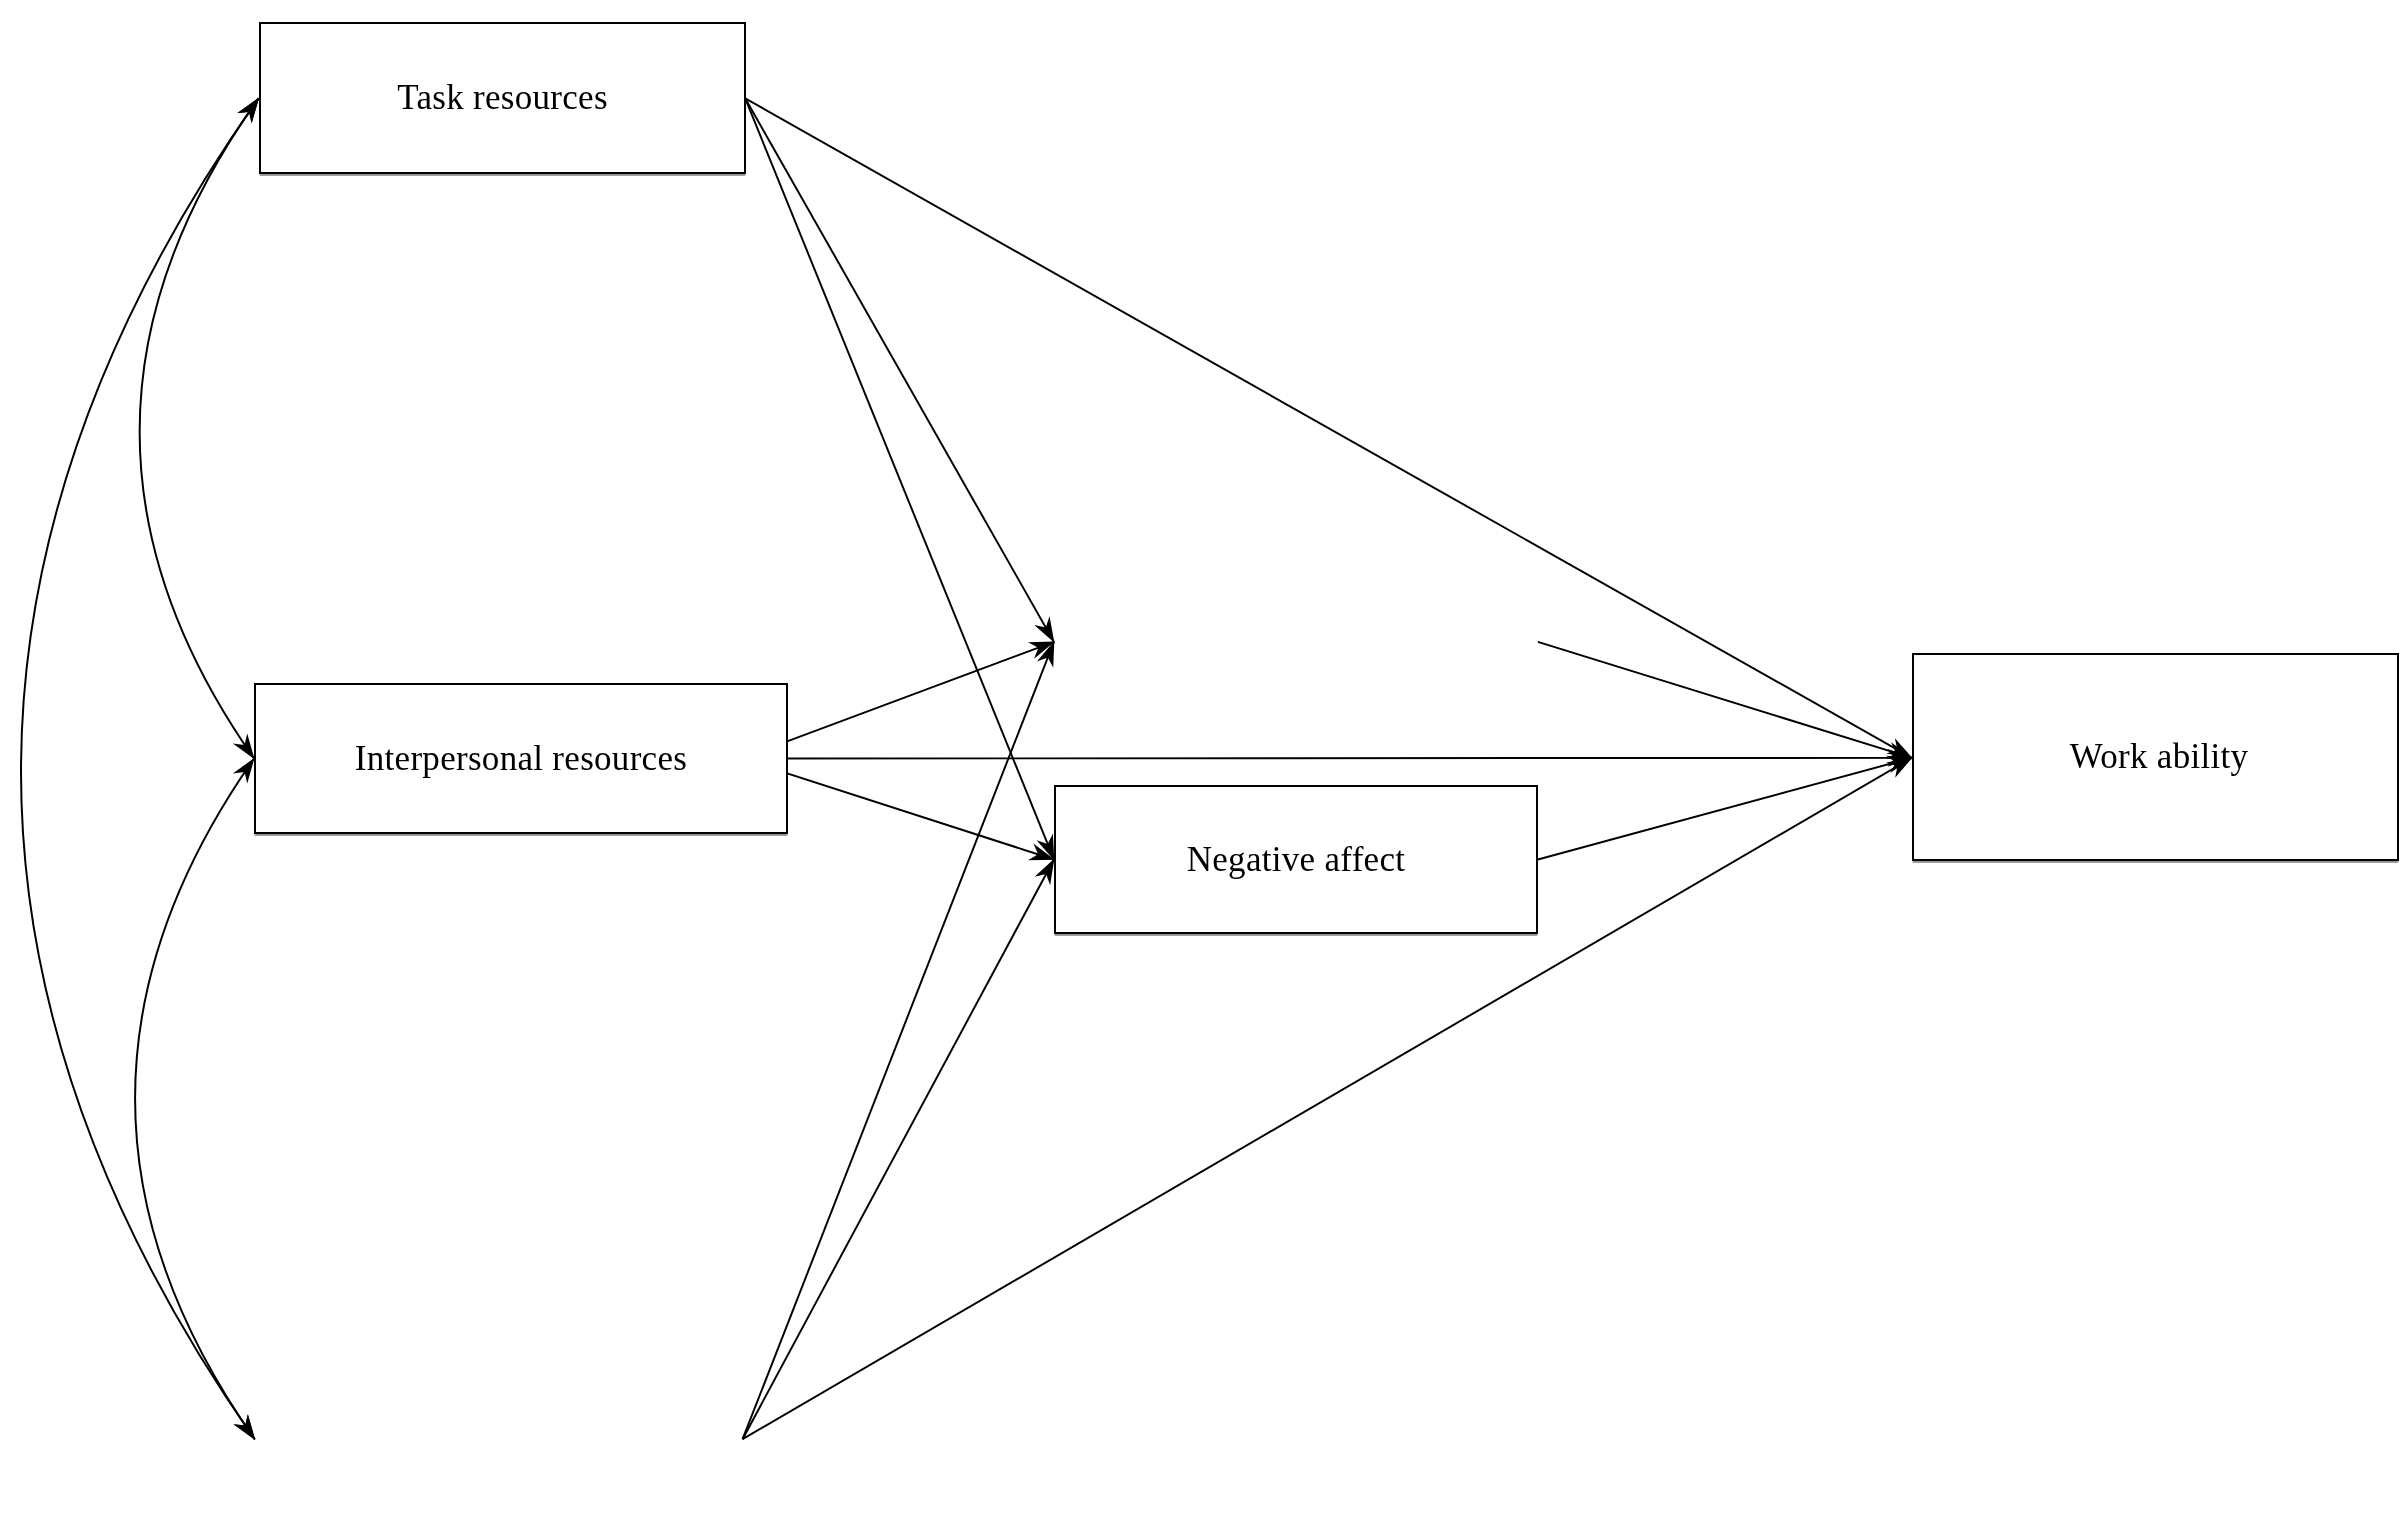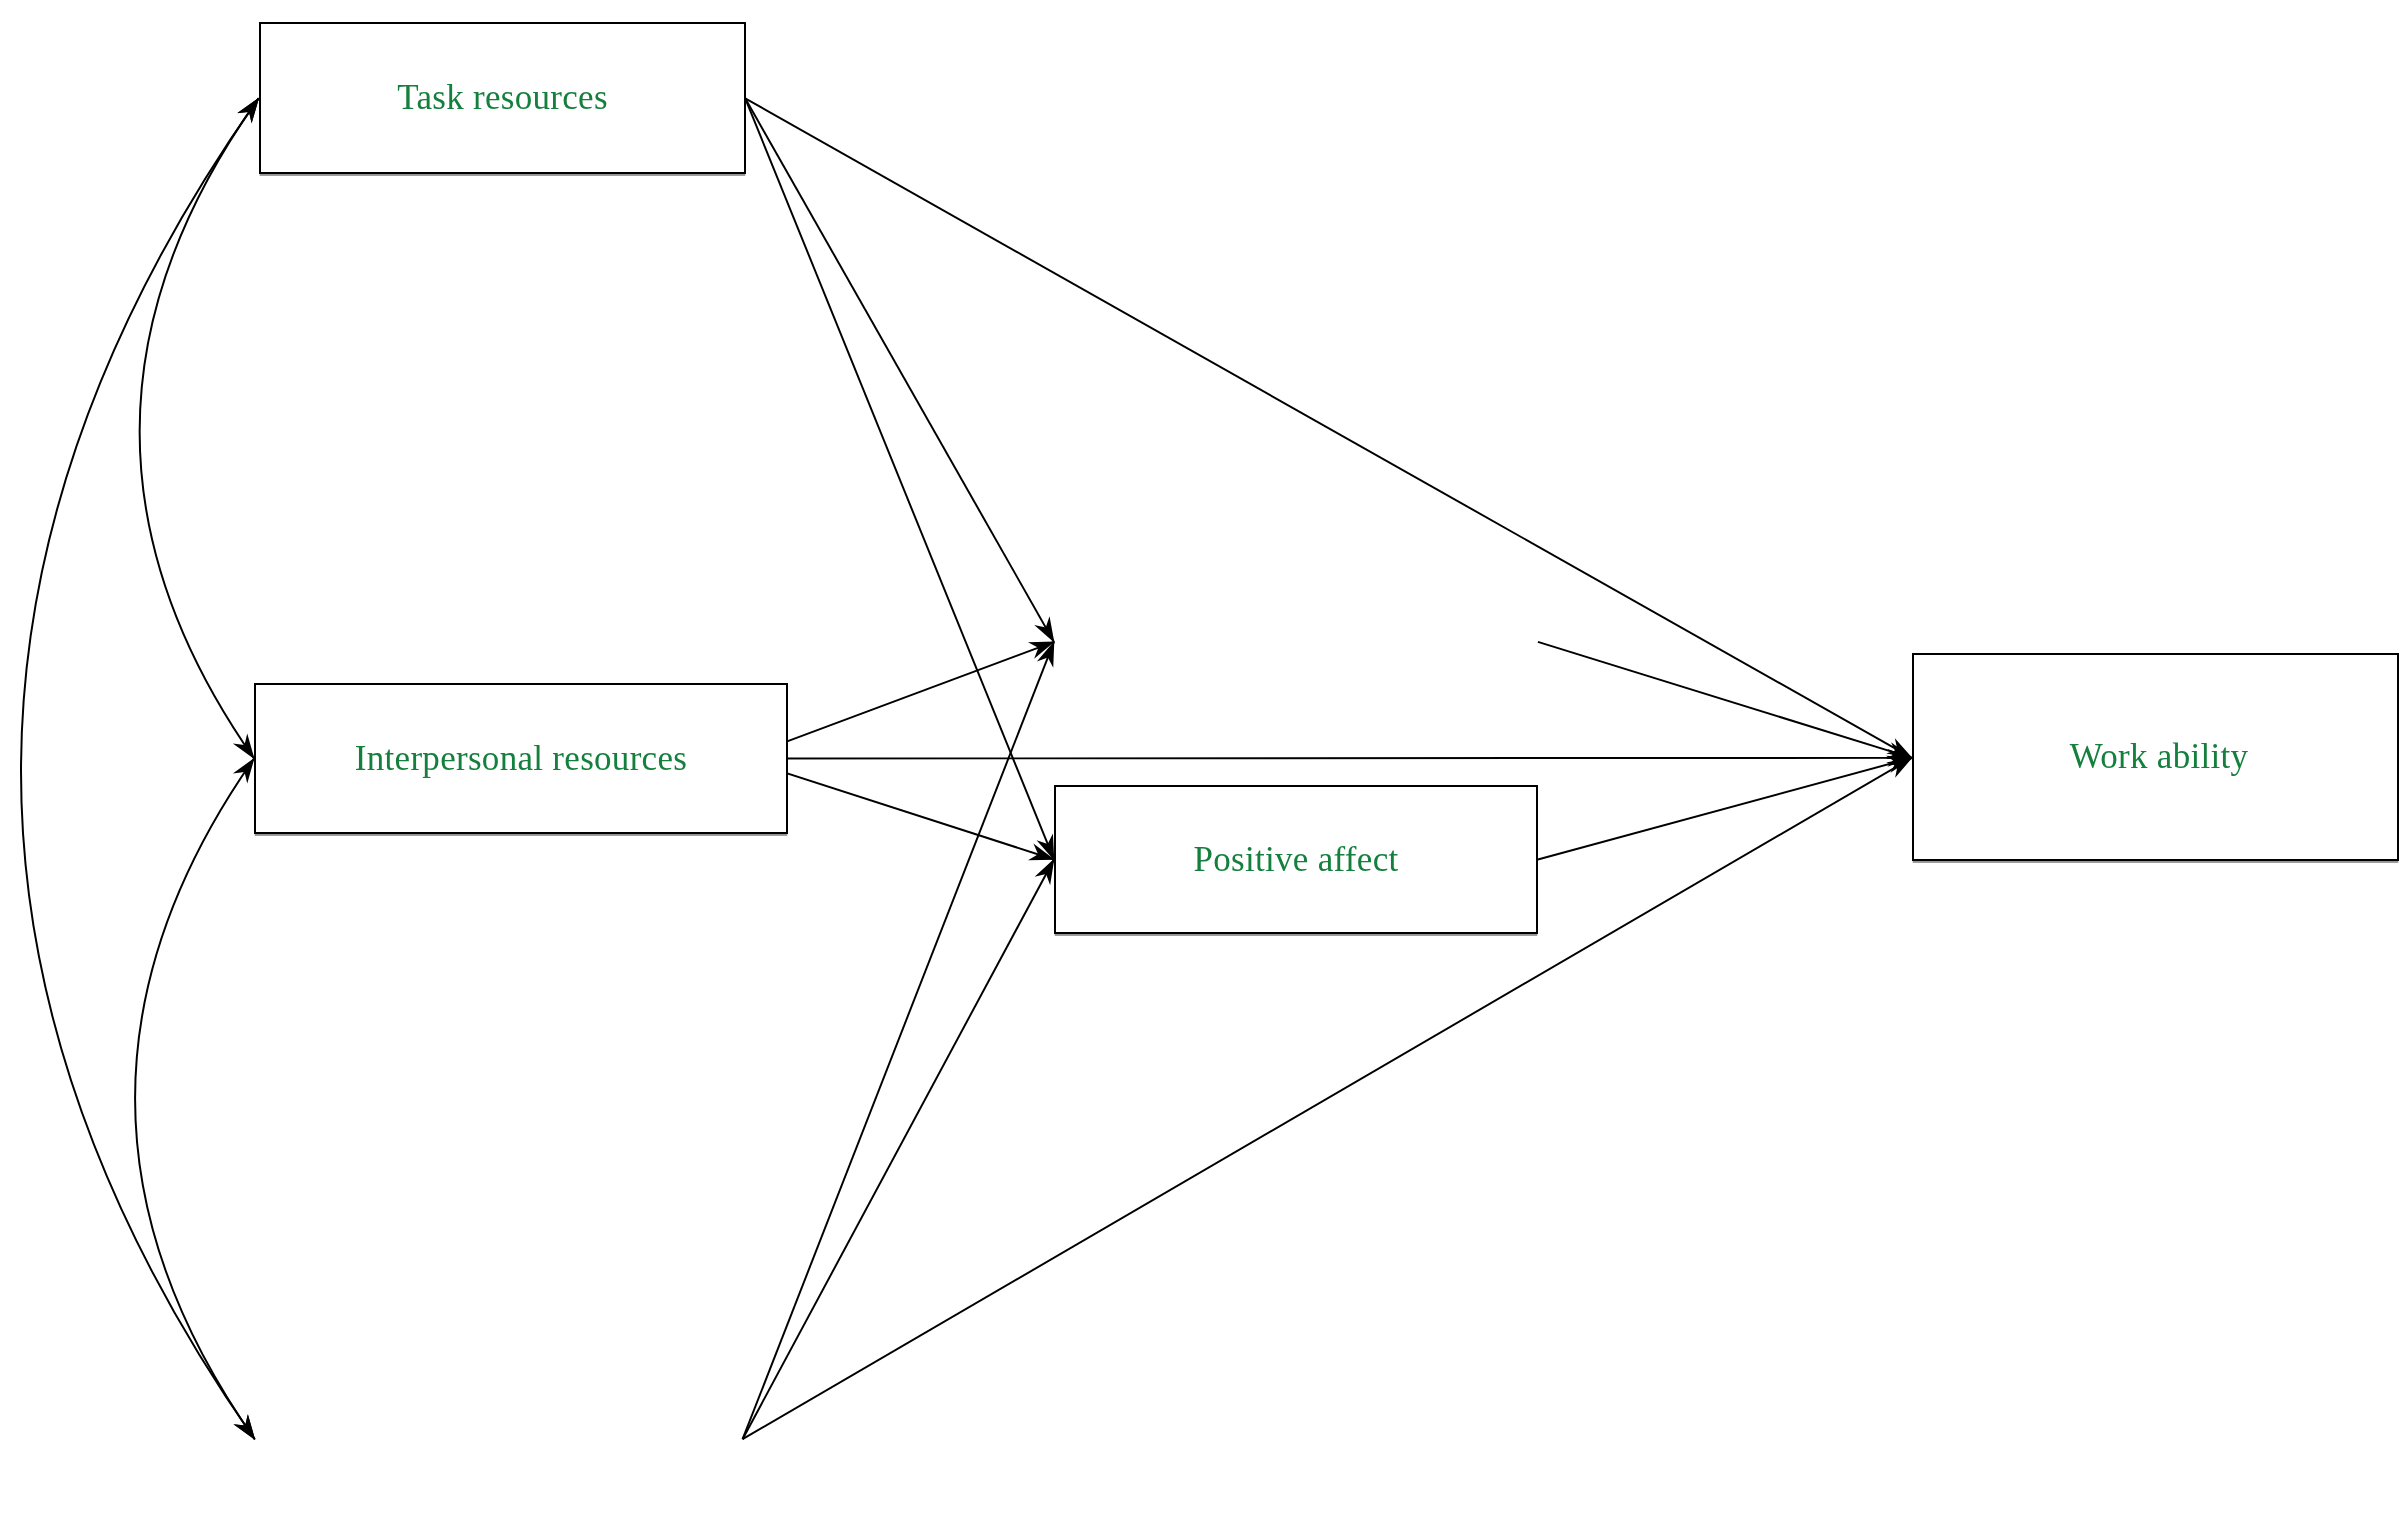--- a/index.html
+++ b/index.html
@@ -25,21 +25,21 @@
   .node {
     position: absolute;
     box-sizing: border-box;
     background: #ffffff;
     border: 2.6px solid #000000;
     display: flex;
     align-items: center;
     justify-content: center;
     text-align: center;
     font-size: 35px;
-    color: #15803d;
+    color: #000000;
     letter-spacing: 0.3px;
     box-shadow: 0 2.6px 0 -0.7px rgba(60,60,60,0.55);
   }
   .node span { display: inline-block; }
   #node-task          { left: 259px;  top: 22px;   width: 487px; height: 152px; }
   #node-interpersonal { left: 254px;  top: 683px; width: 534px; height: 151px; }
   #node-leadership    { left: 255px;  top: 1360px; width: 488px; height: 158px; }
   #node-negative      { left: 1054px; top: 567px;  width: 484px; height: 149px; }
   #node-positive      { left: 1054px; top: 785px; width: 484px; height: 149px; }
   #node-work          { left: 1912px; top: 653px; width: 487px; height: 208px; padding-left: 7px; }
@@ -75,21 +75,21 @@
     <span>Task resources</span>
   </div>
 
   <div class="node" id="node-interpersonal">
     <span>Interpersonal resources</span>
   </div>
 
 
 
   <div class="node" id="node-positive">
-    <span>Positive affect</span>
+    <span>Negative affect</span>
   </div>
 
   <div class="node" id="node-work">
     <span>Work ability</span>
   </div>
 
 </div>
 
 
 </body></html>

